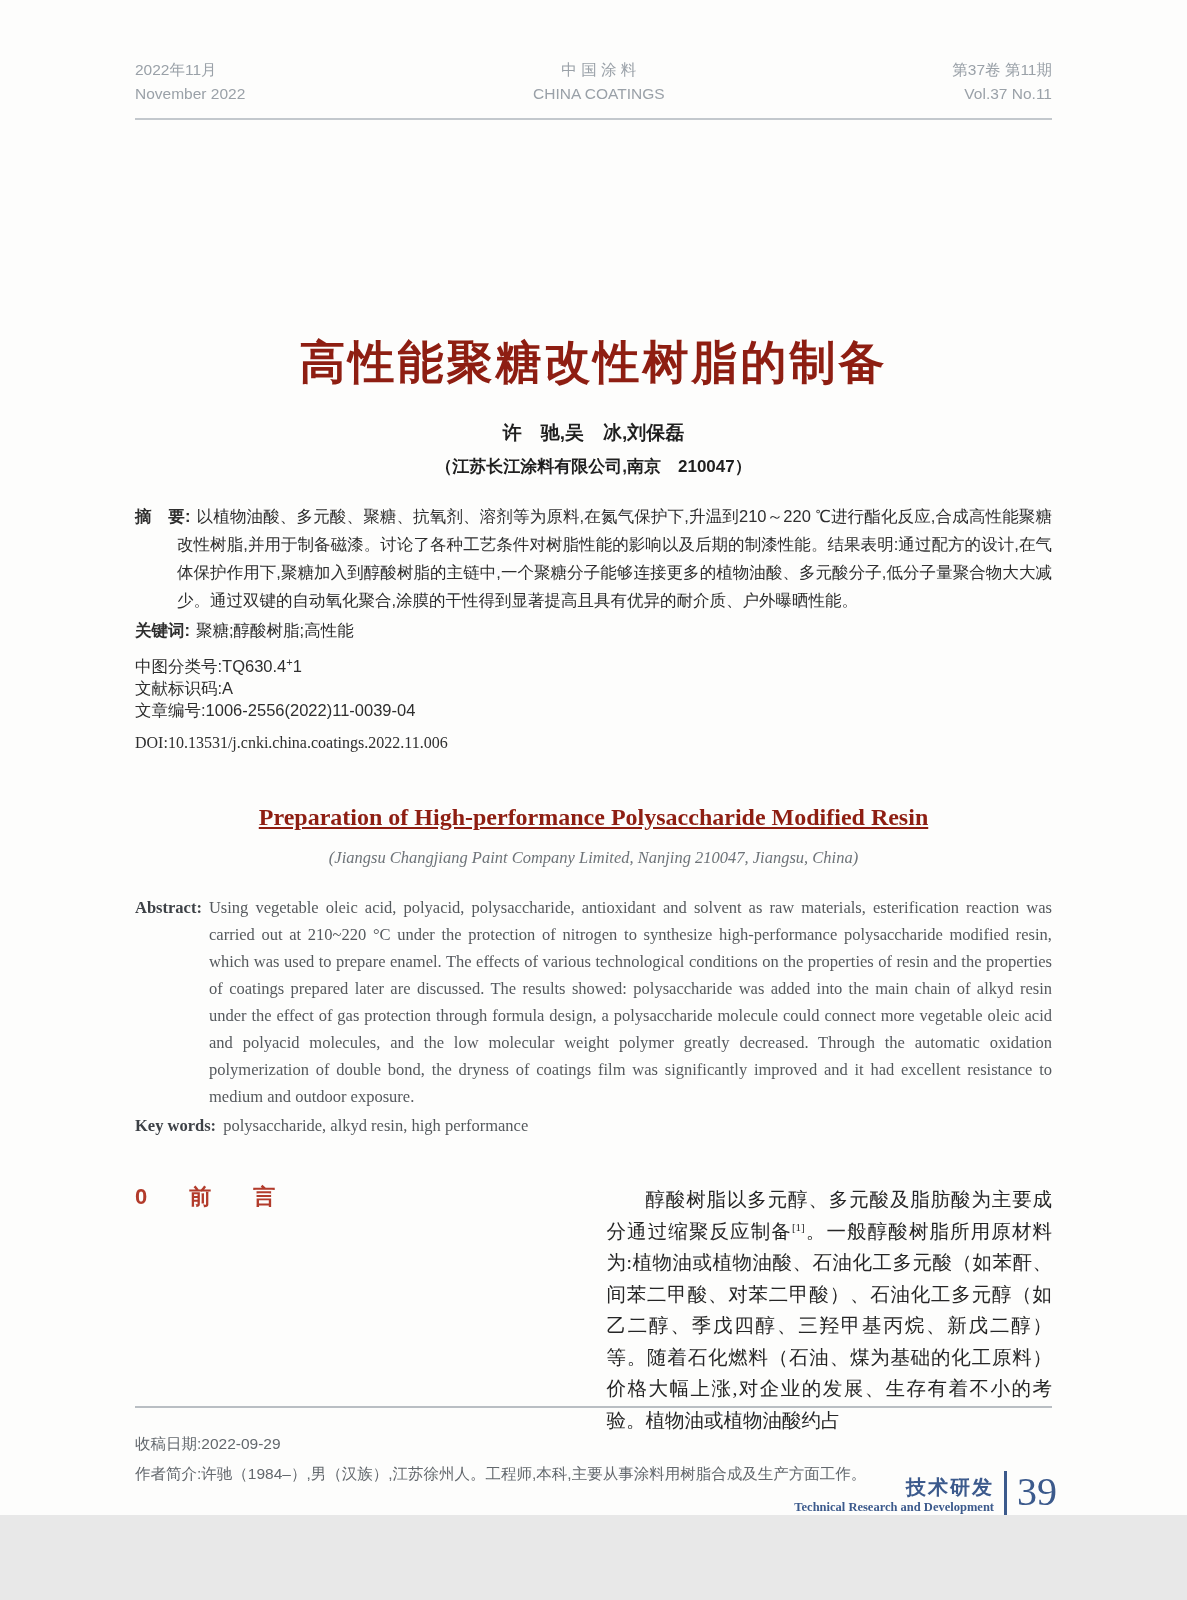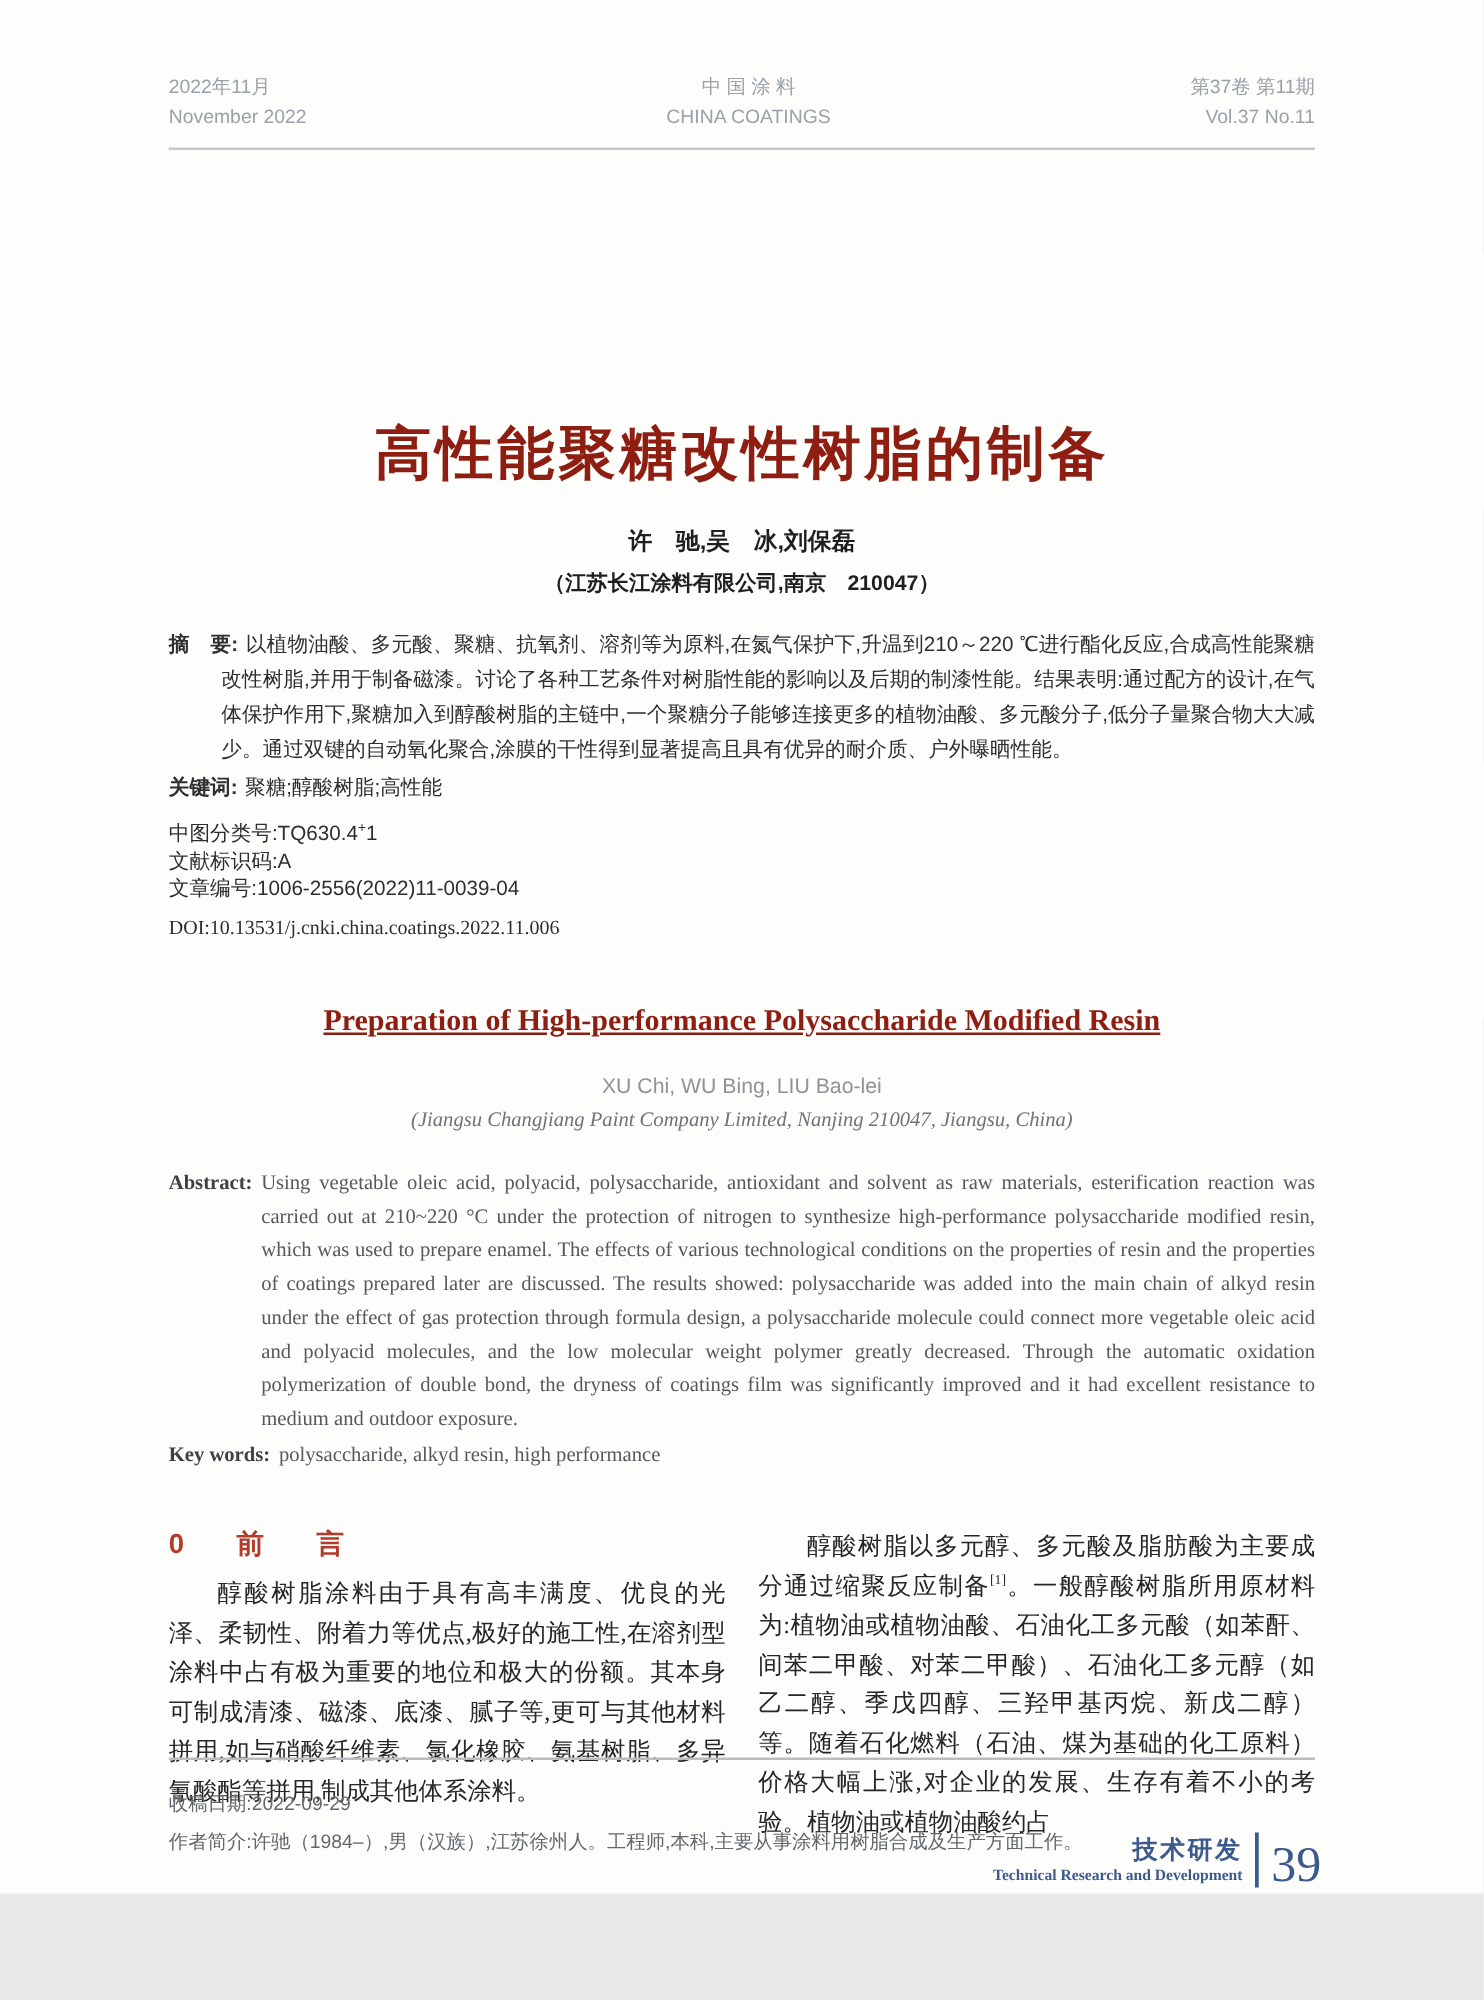--- a/index.html
+++ b/index.html
@@ -100,21 +100,21 @@
   
   .footnote {
     position: absolute; left: 135px; right: 135px; top: 1406px;
     border-top: 2.5px solid #b9bec3; padding-top: 21px;
     font-size: 15.5px; line-height: 30px; color: #63686d;
   }
 
   
   .footer {
     position: absolute; top: 1460px; right: 130px;
-    display: flex; align-items: center; color: #3c5a8c;
+    display: flex; align-items: flex-end; color: #3c5a8c;
   }
   .footer-text { text-align: right; padding-right: 10px; }
   .footer-cn { font-size: 20px; font-weight: bold; letter-spacing: 2px; line-height: 24px; }
   .footer-en { font-family: "Liberation Serif", serif; font-size: 12.5px; font-weight: bold; line-height: 16px; }
   .footer-bar { width: 3px; height: 44px; background: #3c5a8c; }
   .footer-page {
     font-family: Liberation Serif, serif;
     font-size: 40px; padding-left: 10px; padding-top: 8px;
   }
 </style>
@@ -148,31 +148,29 @@
 
   <div class="meta-row">
     <div><span>中图分类号:</span><span>TQ630.4</span><span class="sup">+</span><span>1</span></div>
     <div><span>文献标识码:</span><span>A</span></div>
     <div><span>文章编号:</span><span>1006-2556(2022)11-0039-04</span></div>
   </div>
 
   <div class="doi-line">DOI:10.13531/j.cnki.china.coatings.2022.11.006</div>
 
   <h2 class="title-en">Preparation of High-performance Polysaccharide Modified Resin</h2>
-  <div class="authors-en">XU Chi, WU Bing, LIU Bao-lei</div>
   <div class="affil-en">(Jiangsu Changjiang Paint Company Limited, Nanjing 210047, Jiangsu, China)</div>
 
   <p class="abstract-en"><span class="lbl">Abstract:</span><span>Using vegetable oleic acid, polyacid, polysaccharide, antioxidant and solvent as raw materials, esterification reaction was carried out at 210~220 °C under the protection of nitrogen to synthesize high-performance polysaccharide modified resin, which was used to prepare enamel. The effects of various technological conditions on the properties of resin and the properties of coatings prepared later are discussed. The results showed: polysaccharide was added into the main chain of alkyd resin under the effect of gas protection through formula design, a polysaccharide molecule could connect more vegetable oleic acid and polyacid molecules, and the low molecular weight polymer greatly decreased. Through the automatic oxidation polymerization of double bond, the dryness of coatings film was significantly improved and it had excellent resistance to medium and outdoor exposure.</span></p>
 
   <p class="keywords-en"><span class="lbl">Key words:</span><span>polysaccharide, alkyd resin, high performance</span></p>
 
   <div class="columns">
     <div class="col col-left">
       <div class="section-heading">0　前　言</div>
-      <p class="body-para">醇酸树脂涂料由于具有高丰满度、优良的光泽、柔韧性、附着力等优点,极好的施工性,在溶剂型涂料中占有极为重要的地位和极大的份额。其本身可制成清漆、磁漆、底漆、腻子等,更可与其他材料拼用,如与硝酸纤维素、氯化橡胶、氨基树脂、多异氰酸酯等拼用,制成其他体系涂料。</p>
     </div>
     <div class="col col-right">
       <p class="body-para"><span>醇酸树脂以多元醇、多元酸及脂肪酸为主要成分通过缩聚反应制备</span><span class="sup">[1]</span><span>。一般醇酸树脂所用原材料为:植物油或植物油酸、石油化工多元酸（如苯酐、间苯二甲酸、对苯二甲酸）、石油化工多元醇（如乙二醇、季戊四醇、三羟甲基丙烷、新戊二醇）等。随着石化燃料（石油、煤为基础的化工原料）价格大幅上涨,对企业的发展、生存有着不小的考验。植物油或植物油酸约占</span></p>
     </div>
   </div>
 
   <div class="footnote">
     <div>收稿日期:2022-09-29</div>
     <div>作者简介:许驰（1984–）,男（汉族）,江苏徐州人。工程师,本科,主要从事涂料用树脂合成及生产方面工作。</div>
   </div>

